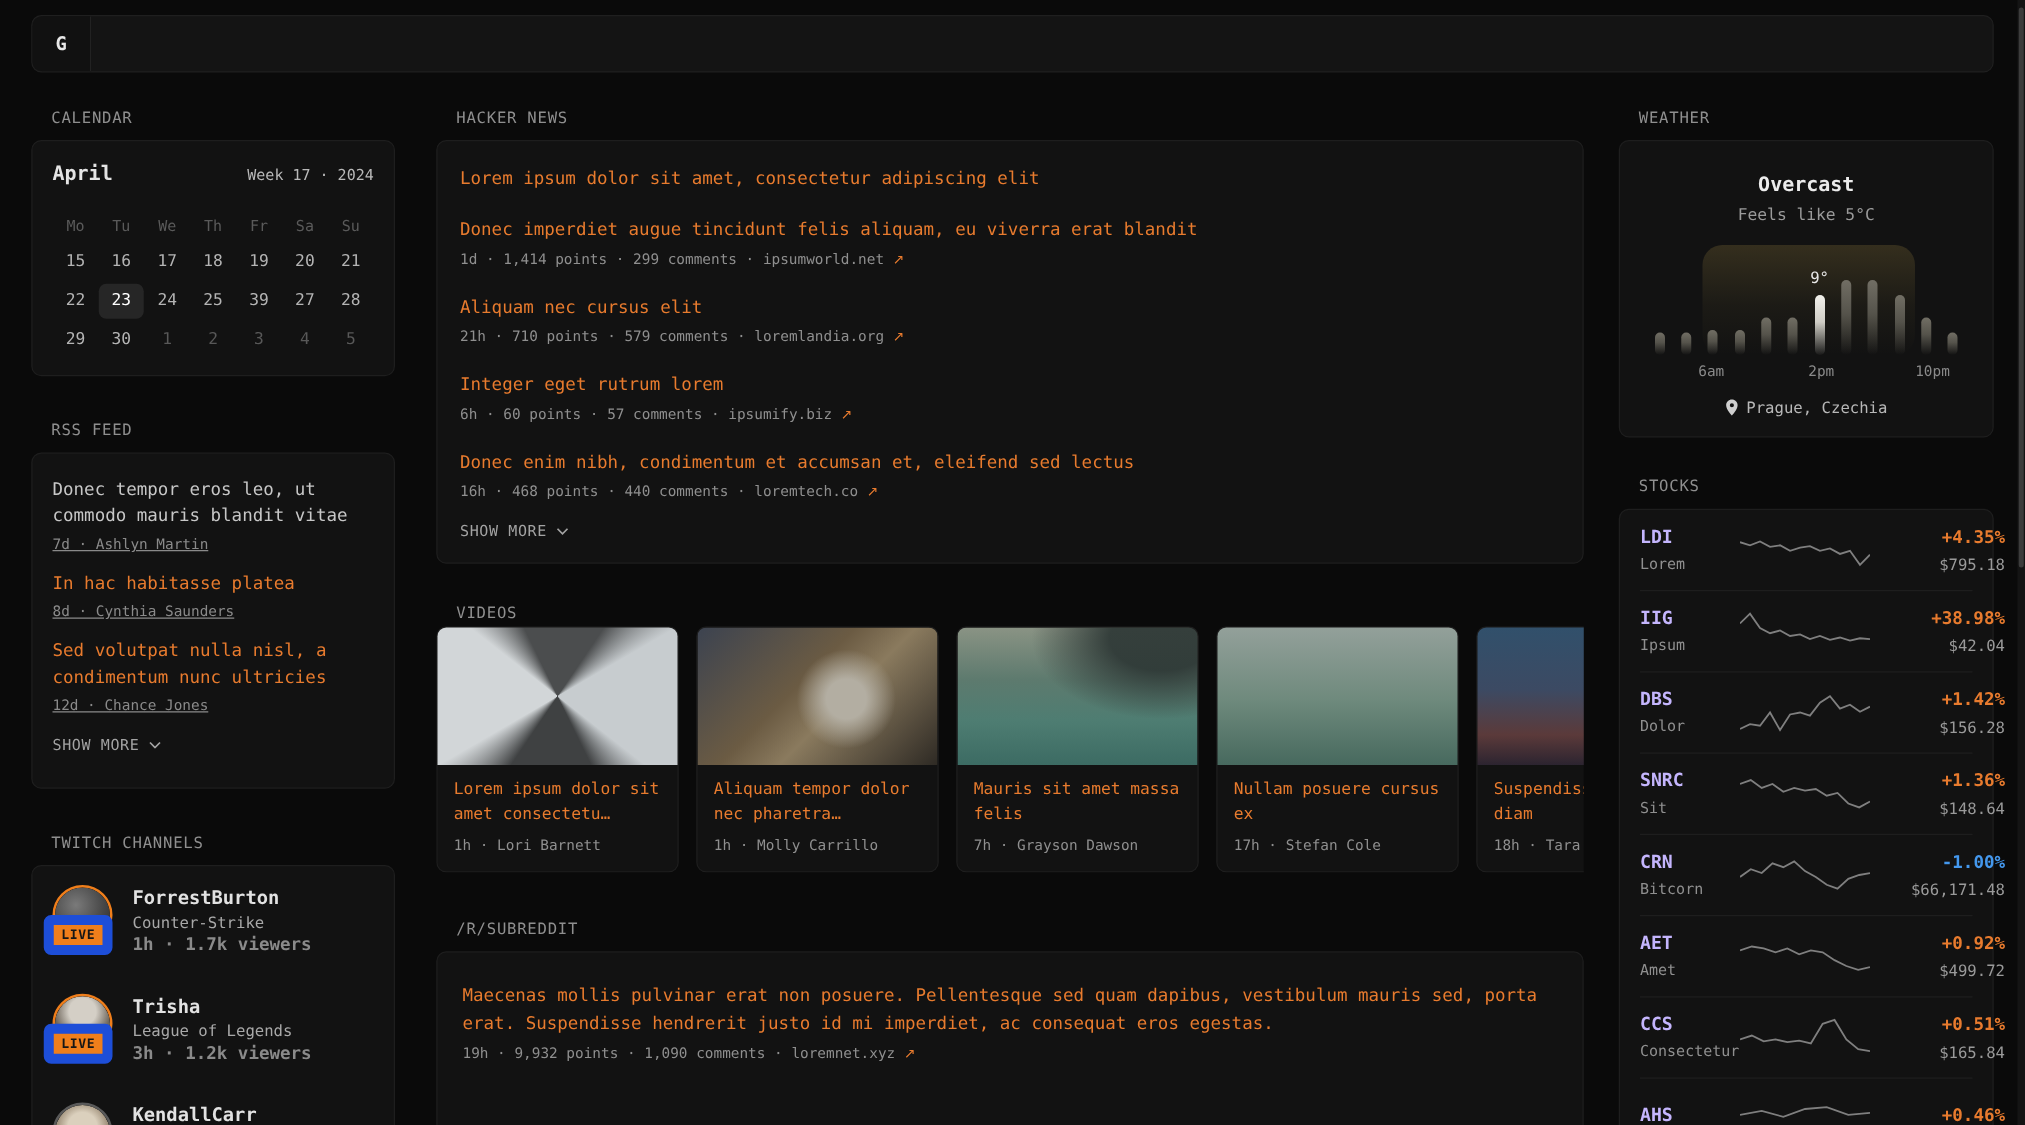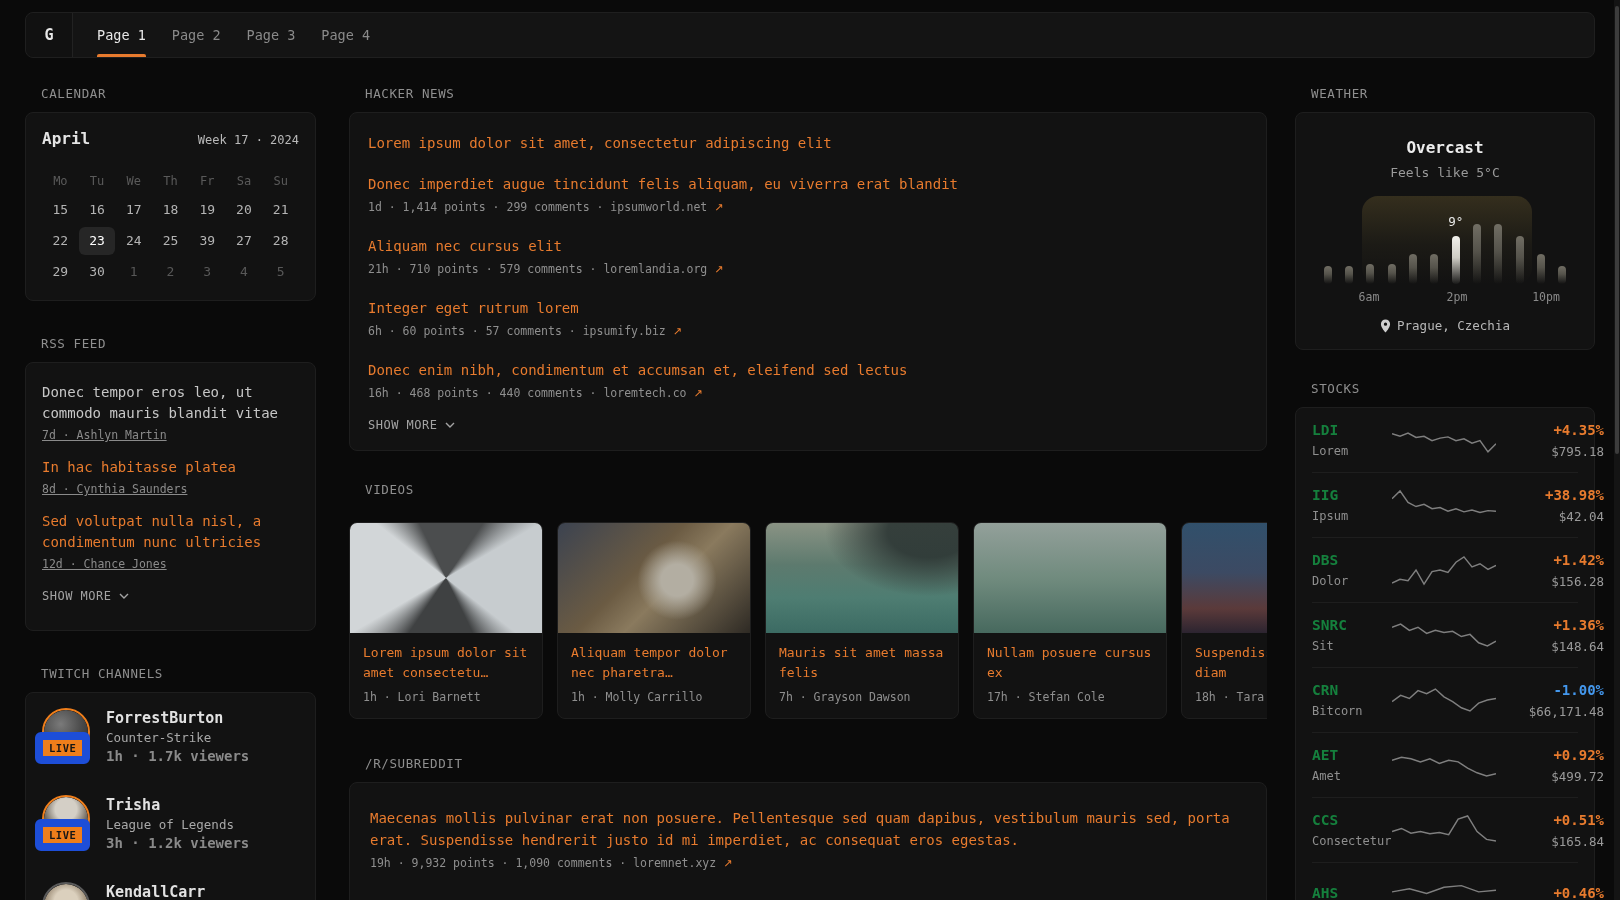--- a/index.html
+++ b/index.html
@@ -60,21 +60,21 @@
   
   .hn-card{padding:0 18px 18px;}
   .hn-item{margin-top:20px;}
   .hn-title{font-size:14px;line-height:21px;color:var(--accent);cursor:pointer;}
   .hn-meta{font-size:11.5px;color:#8f8f8f;margin-top:4px;line-height:16px;}
   .hn-domain{color:#8f8f8f;cursor:pointer;}
   .ext-arrow{color:var(--accent);font-family:"DejaVu Sans",sans-serif;font-size:11px;}
   .sub-card{padding:4px 20px 18px;min-height:160px;}
   .sub-title{font-size:14px;line-height:22px;color:var(--accent);max-width:860px;cursor:pointer;margin-top:20px;}
   
-  .vid-row{display:flex;gap:14px;margin-top:23px;overflow:hidden;width:918px;}
+  .vid-row{display:flex;gap:14px;margin-top:2px;overflow:hidden;width:918px;}
   .vcard{flex:none;width:194px;background:#121212;border:1px solid #1e1e1e;border-radius:8px;box-sizing:border-box;cursor:pointer;}
   .vthumb{height:110px;border-radius:7px 7px 0 0;}
   .t1{background:
       conic-gradient(from 8deg at 50% 50%,#4b4d4e 0deg 26deg,#c7cccf 52deg 120deg,#3f4142 146deg 206deg,#d2d6d8 232deg 300deg,#4b4d4e 326deg 360deg);}
   .t2{background:radial-gradient(circle at 62% 52%,#b3aea2 0 12%,rgba(0,0,0,0) 30%),
       linear-gradient(135deg,#3c4350 0%,#6b5b43 42%,#8a7a5e 58%,#2e2a24 100%);}
   .t3{background:radial-gradient(ellipse at 85% 8%,rgba(44,54,52,.9) 0 18%,rgba(0,0,0,0) 45%),
       linear-gradient(180deg,#8a9384 0%,#5d7a6e 38%,#4e7d72 68%,#3c6b63 100%);}
   .t4{background:linear-gradient(180deg,#93a09a 0%,#6f8a7d 52%,#47695e 100%);}
   .t5{background:linear-gradient(180deg,#31506b 0%,#3c4a63 45%,#5b3a3a 78%,#2c2430 100%);}
@@ -94,21 +94,21 @@
   .wbar.current{background:linear-gradient(180deg,#f2f1ec 0%,#cfcdc5 45%,rgba(160,158,150,.05) 100%);}
   .wx-temp{position:absolute;transform:translateX(-50%);font-size:12.5px;color:#e9e9e9;}
   .wx-times{position:relative;width:256px;height:16px;margin:6px auto 0;}
   .wx-times span{position:absolute;transform:translateX(-50%);font-size:11.5px;color:#8a8a8a;}
   .wx-loc{margin-top:12px;font-size:12.5px;color:#b8b8b8;display:flex;align-items:center;justify-content:center;gap:6px;}
   .pin{width:11px;height:14px;fill:#cfcfcf;}
   
   .stk-card{padding:0 16px;}
   .stk-row{display:grid;grid-template-columns:80px 1fr 108px;align-items:center;height:64px;border-top:1px solid #1e1e1e;cursor:pointer;}
   .stk-row:first-child{border-top:none;}
-  .stk-ticker{font-size:14.5px;font-weight:bold;color:#15803d;line-height:19px;}
+  .stk-ticker{font-size:14.5px;font-weight:bold;color:#c4b5fd;line-height:19px;}
   .stk-name{font-size:12px;color:#8f8f8f;line-height:17px;margin-top:3px;}
   .spark{width:104px;height:38px;justify-self:center;}
   .spark polyline{fill:none;stroke:var(--spark);stroke-width:1.4;}
   .stk-change{font-size:14px;font-weight:bold;text-align:right;line-height:19px;}
   .stk-change.up{color:var(--accent);}
   .stk-change.down{color:var(--blue);}
   .stk-price{font-size:12.5px;color:#9a9a9a;text-align:right;line-height:17px;margin-top:3px;}
   
   .sb-track{position:absolute;right:0;top:0;width:6px;height:900px;background:#141414;}
   .sb-thumb{position:absolute;right:1px;top:6px;width:4px;height:448px;background:#3c3c3c;border-radius:2px;}
@@ -116,26 +116,20 @@
   .mt30{margin-top:30px;}
   .mt36{margin-top:36px;}
 </style>
 </head>
 <body>
 
 <div class="page">
 
   <div class="nav">
     <div class="nav-logo">G</div>
-    <div class="nav-tabs">
-      <div class="tab active">Page 1</div>
-      <div class="tab">Page 2</div>
-      <div class="tab">Page 3</div>
-      <div class="tab">Page 4</div>
-    </div>
   </div>
 
   <div class="col col-left">
     <div class="sec-head">CALENDAR</div>
     <div class="card cal-card">
       <div class="cal-top">
         <span class="cal-month">April</span>
         <span class="cal-week">Week 17 · 2024</span>
       </div>
       <div class="cal-grid">

